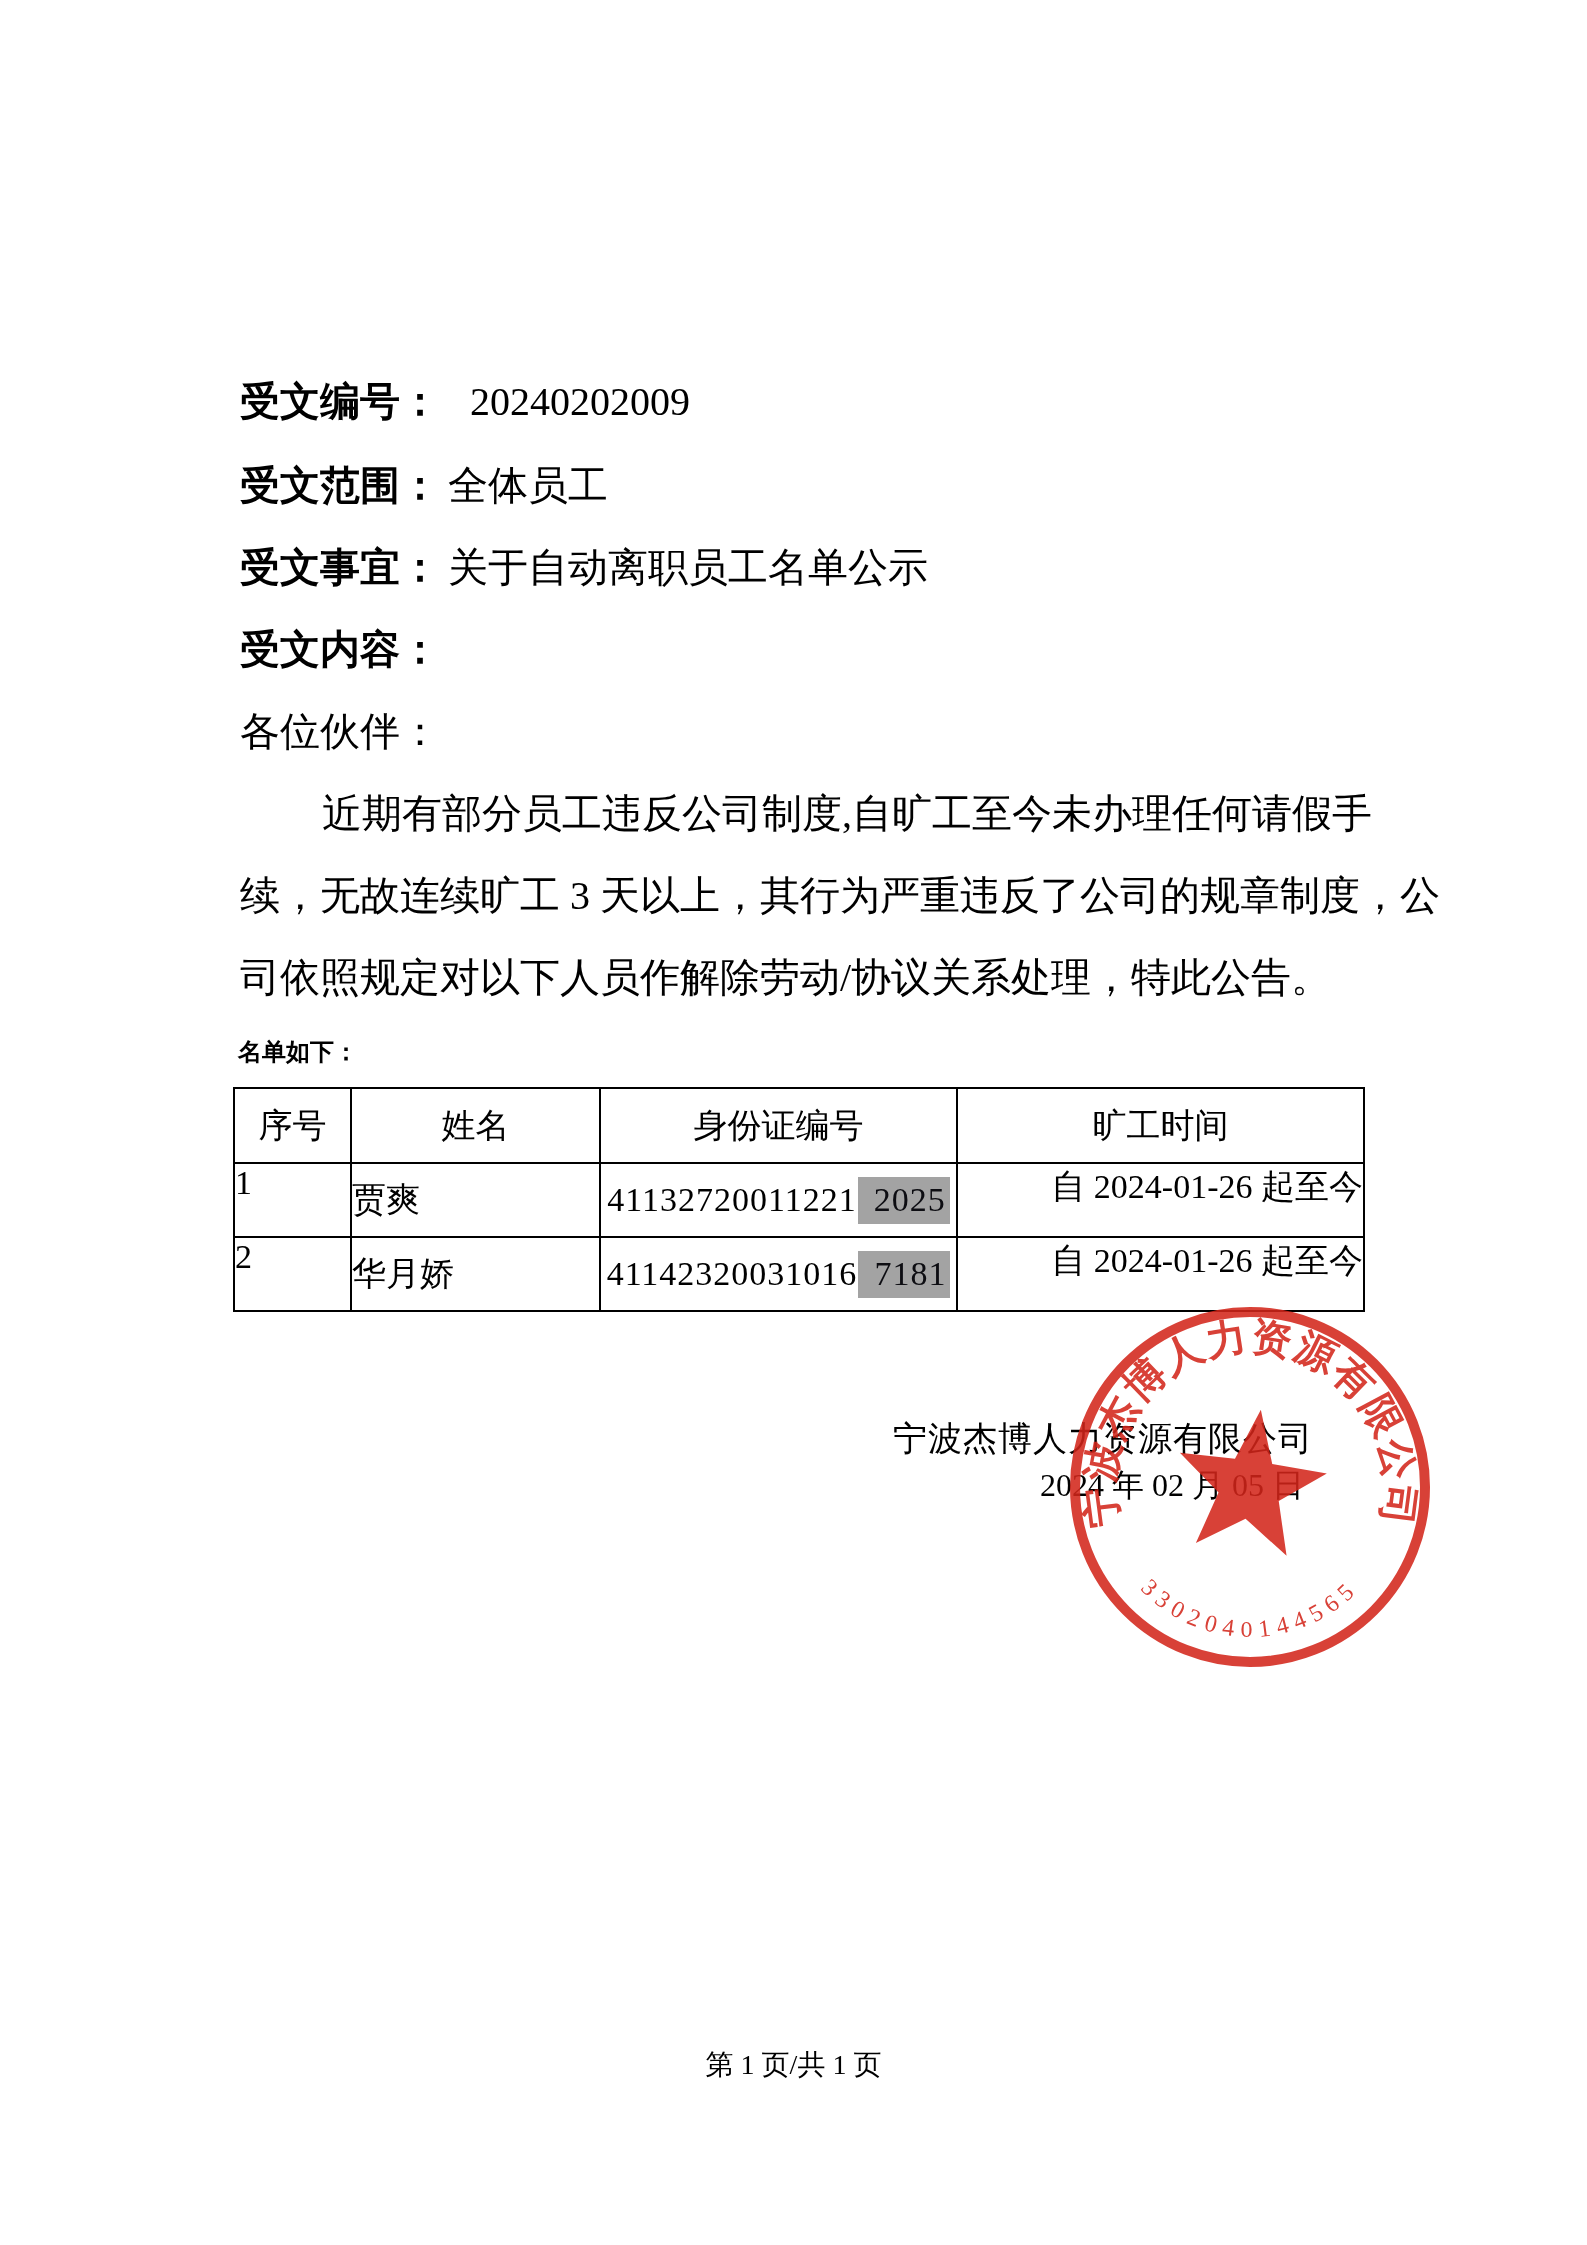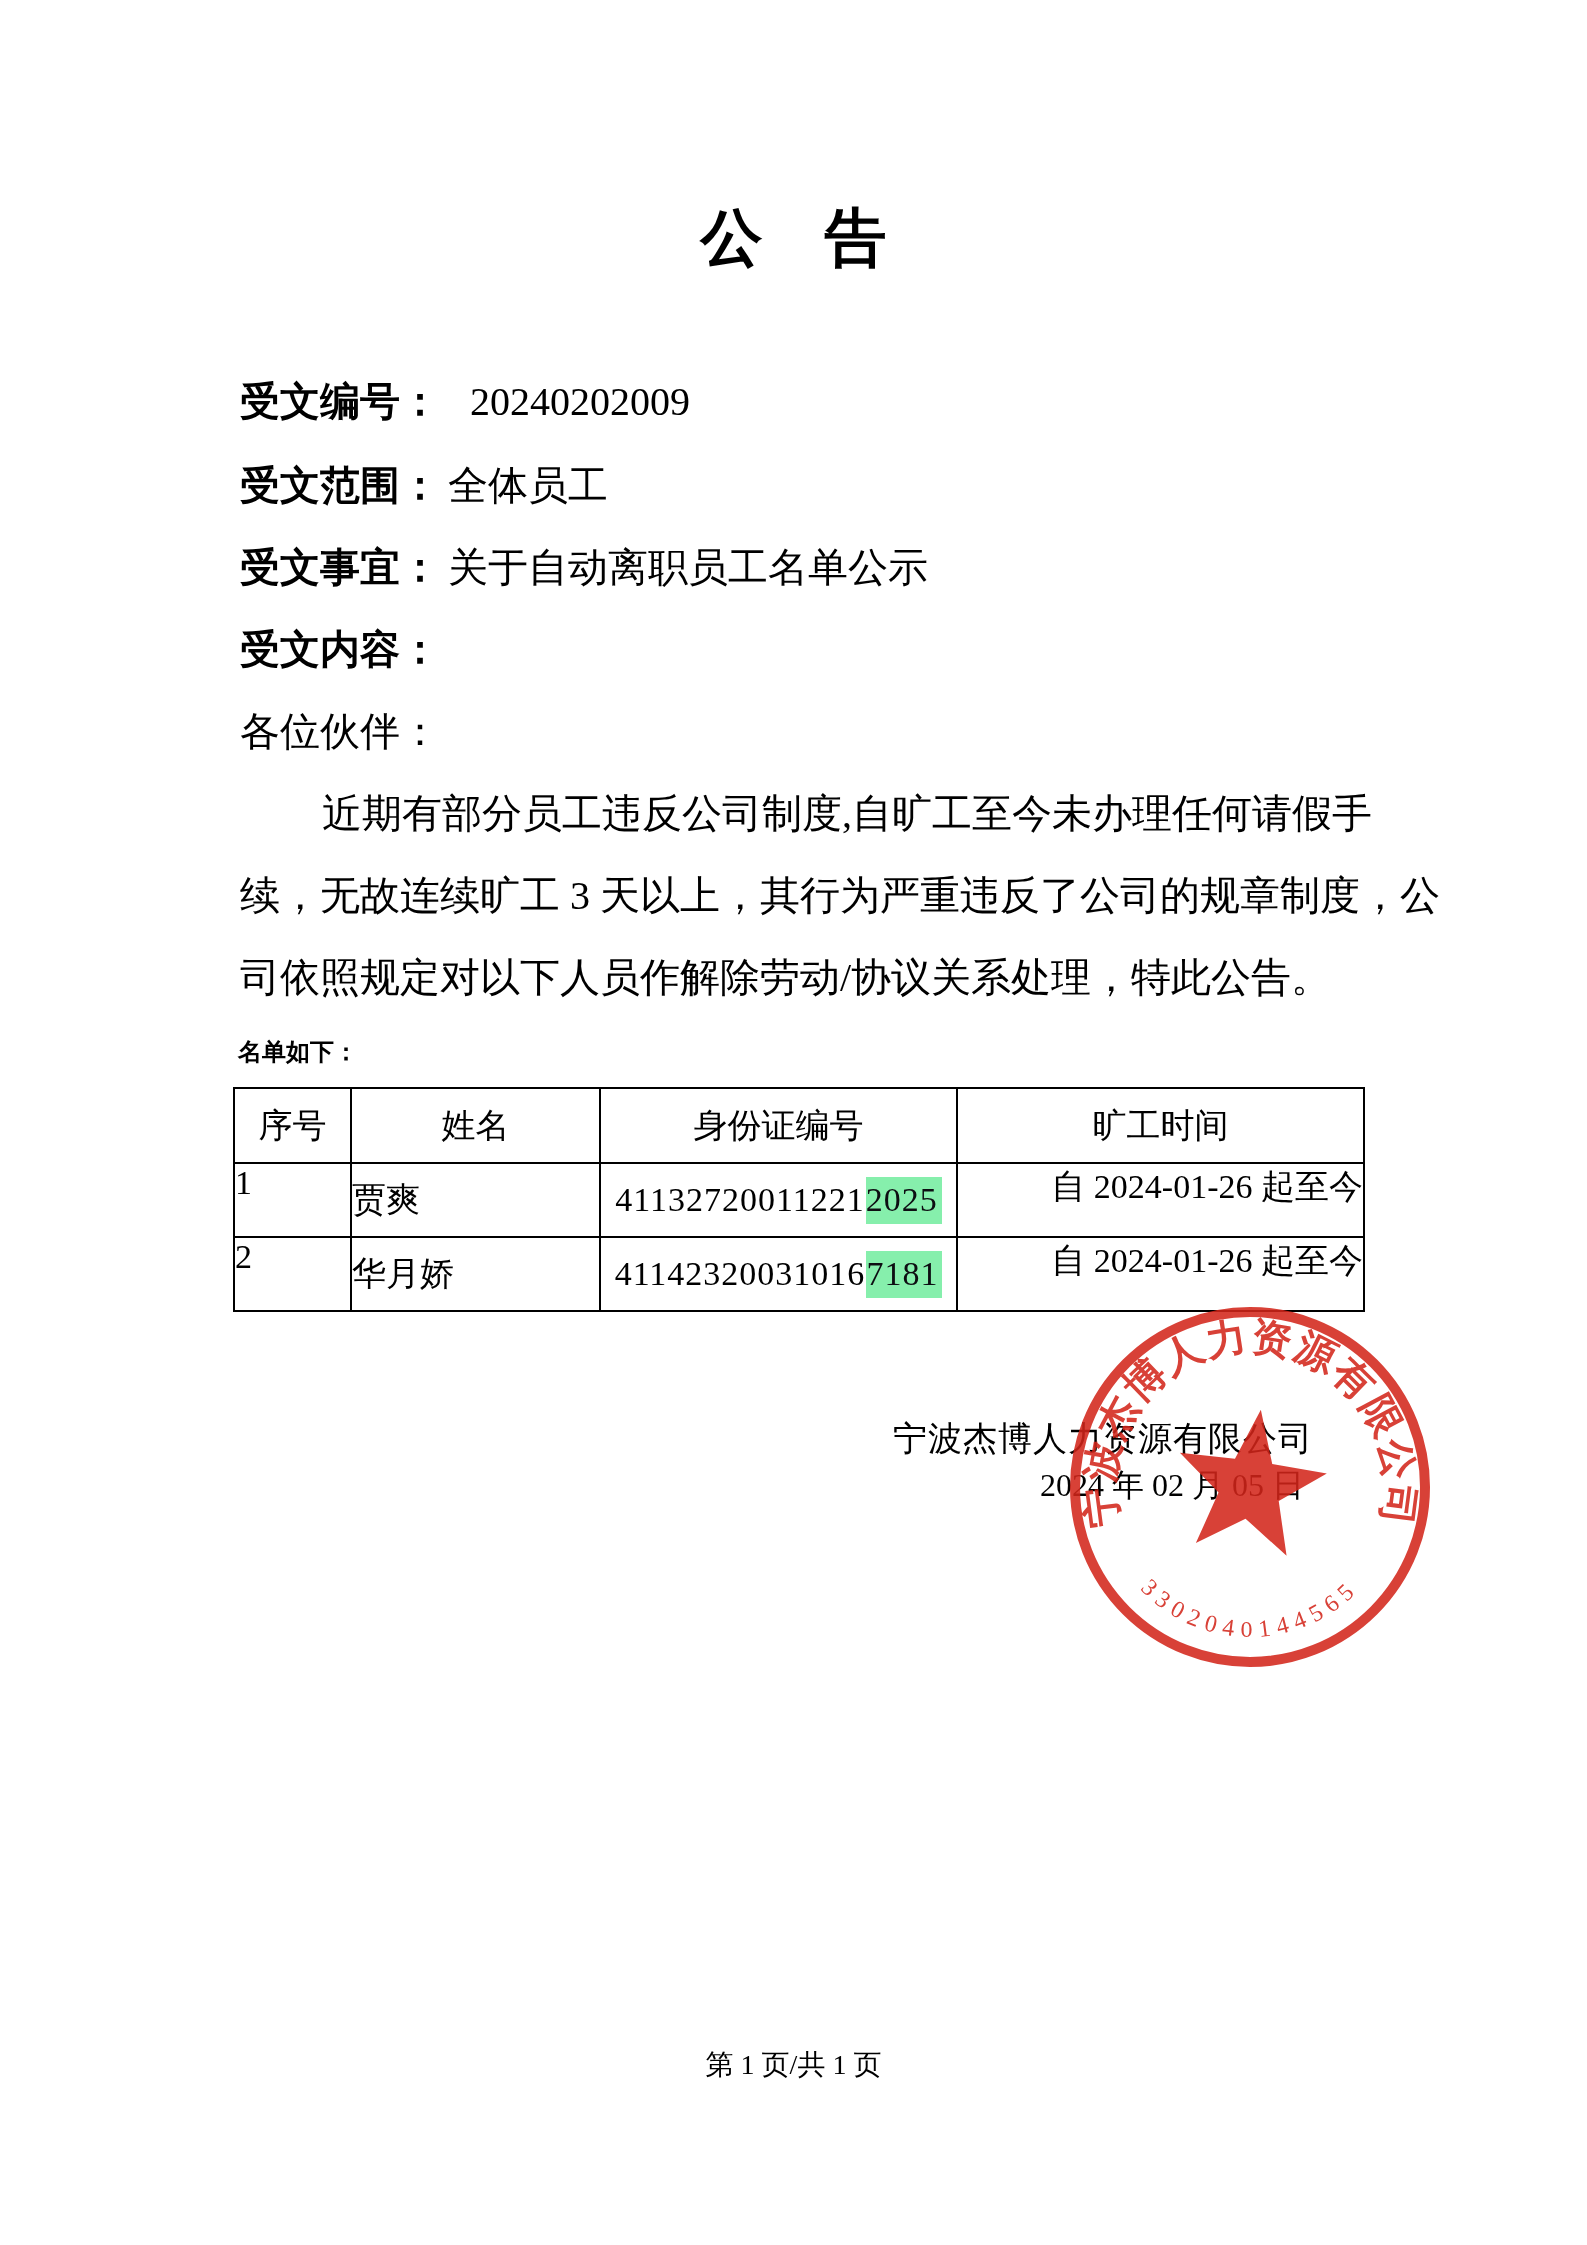--- a/index.html
+++ b/index.html
@@ -67,23 +67,23 @@
   }
   td.cell-name{vertical-align:middle; padding-top:10px;}
   td.cell-id{text-align:center; vertical-align:middle; padding-top:8px; letter-spacing:1px;}
   td.cell-time{
     text-align:right;
     vertical-align:top;
     padding:12px 0 0 26px;
     font-family:Liberation Serif, serif;
   }
   .redact{
-    background:#86efac;
+    background:#a3a3a3;
     color:#0d0d12;
-    padding:4px 4px 6px 0;
+    padding:4px 4px 6px 16px;
     margin-left:1px;
     text-align:center;
   }
   .sig-company{
     position:absolute;
     left:893px; top:1416px;
     font-size:34px;
     white-space:nowrap;
     letter-spacing:1px;
   }
@@ -106,21 +106,20 @@
     text-align:center;
     font-size:28px;
     white-space:nowrap;
   }
 </style>
 </head>
 <body>
 
 <div class="page">
 
-  <div class="title">公　告</div>
 
   <div class="line" style="top:378px">
     <span class="label">受文编号：</span><span class="value value-gap">20240202009</span>
   </div>
   <div class="line" style="top:462px">
     <span class="label">受文范围：</span><span class="value">全体员工</span>
   </div>
   <div class="line" style="top:544px">
     <span class="label">受文事宜：</span><span class="value">关于自动离职员工名单公示</span>
   </div>

